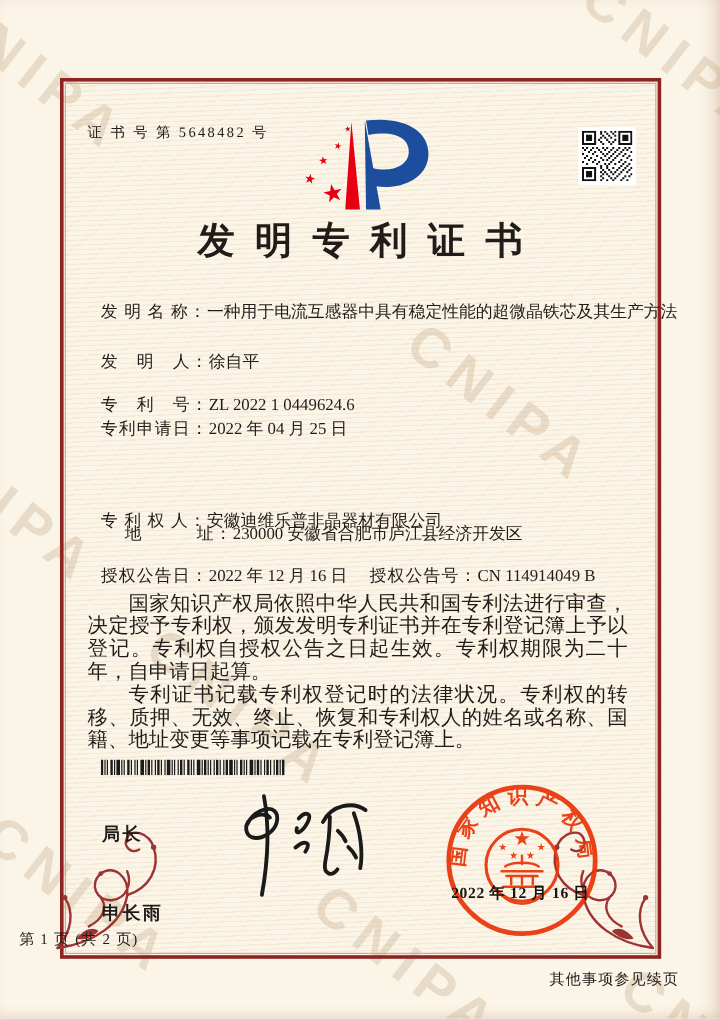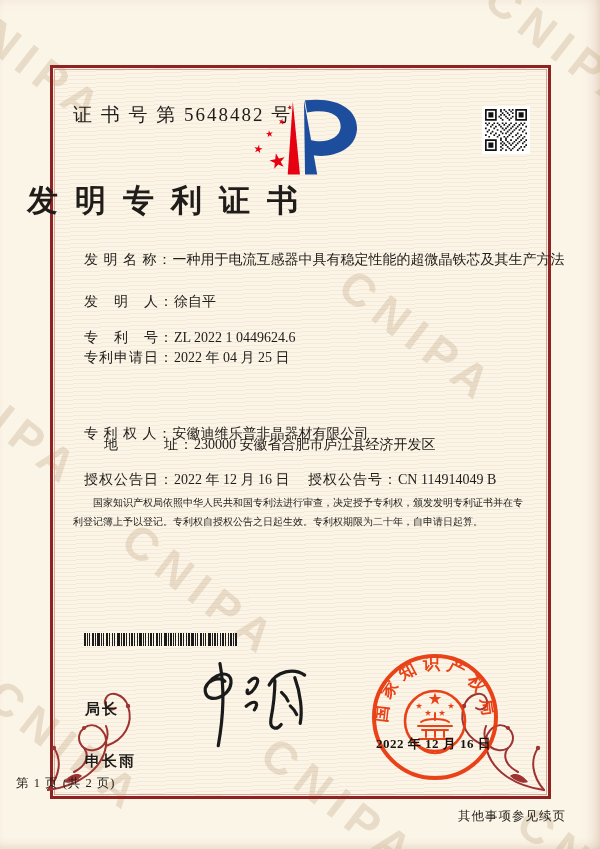--- a/index.html
+++ b/index.html
@@ -23,31 +23,31 @@
   .frame{
     position:absolute;left:50px;top:65px;width:495px;height:728px;
     border:3px solid #8e2321;z-index:2;
     background:
       repeating-linear-gradient(178deg, rgba(219,170,133,.16) 0px, rgba(219,170,133,.16) 1px, rgba(255,255,255,0) 1px, rgba(255,255,255,0) 4px);
   }
   .frame::after{
     content:"";position:absolute;inset:1px;border:1px solid #d9a49a;pointer-events:none;
   }
   .layer{position:absolute;inset:0;z-index:4;}
-  .cert-no{position:absolute;left:73px;top:102px;font-size:19px;letter-spacing:2px;}
+  .cert-no{position:absolute;left:73px;top:102px;font-size:12px;letter-spacing:2px;}
   .logo{position:absolute;left:243px;top:97px;width:122px;height:84px;}
   .qr{position:absolute;left:482px;top:106px;width:48px;height:48px;background:#ffffff;padding:3px;box-sizing:border-box;}
   .qr svg{display:block;width:100%;height:100%;}
   .title{
-    position:absolute;left:0;top:180px;width:600px;
-    font-size:31px;font-weight:bold;letter-spacing:17px;padding-left:27px;box-sizing:border-box;
+    position:absolute;left:0;top:180px;width:600px;text-align:center;
+    font-size:31px;font-weight:bold;letter-spacing:17px;padding-left:17px;box-sizing:border-box;
   }
   .row{position:absolute;left:84px;font-size:14px;font-weight:normal;white-space:nowrap;}
   .row .lab{letter-spacing:1px;}
-  .paras{position:absolute;left:73px;top:493px;width:450px;font-size:10px;line-height:19px;text-align:justify;}
+  .paras{position:absolute;left:73px;top:493px;width:450px;font-size:17px;line-height:19px;text-align:justify;}
   .paras p{margin:0;text-indent:2em;}
   .barcode{position:absolute;left:84px;top:633px;width:154px;height:13px;}
   .dir{position:absolute;left:85px;font-size:15px;font-weight:bold;letter-spacing:2px;}
   .sig{position:absolute;left:178px;top:656px;width:145px;height:92px;transform:rotate(-3deg);}
   .seal{position:absolute;left:369px;top:651px;width:132px;height:132px;mix-blend-mode:multiply;opacity:.95;z-index:5;}
   .seal-date{position:absolute;left:376px;top:735px;font-size:13px;font-weight:bold;letter-spacing:.5px;color:#17140f;z-index:6;white-space:nowrap;}
   .pgno{position:absolute;left:16px;top:775px;width:566px;text-align:left;font-size:12.5px;letter-spacing:1px;}
   .note{position:absolute;left:0;top:808px;width:566px;text-align:right;font-size:12.5px;letter-spacing:1px;}
   .fl{position:absolute;width:112px;height:112px;z-index:3;}
   .fl-left{left:44px;top:682px;}
@@ -149,27 +149,28 @@
     </div>
     <div class="row" style="top:471px;">
       <span class="lab">授权公告日：</span><span class="val">2022 年 12 月 16 日</span>
     </div>
     <div class="row" style="top:471px;left:308px;">
       <span class="lab">授权公告号：</span><span class="val">CN 114914049 B</span>
     </div>
 
     <div class="paras">
       <p>国家知识产权局依照中华人民共和国专利法进行审查，决定授予专利权，颁发发明专利证书并在专利登记簿上予以登记。专利权自授权公告之日起生效。专利权期限为二十年，自申请日起算。</p>
+      <p>专利证书记载专利权登记时的法律状况。专利权的转移、质押、无效、终止、恢复和专利权人的姓名或名称、国籍、地址变更等事项记载在专利登记簿上。</p>
     </div>
 
     <svg class="barcode" viewBox="0 0 154 13" preserveAspectRatio="none">
       <path fill="#1b1b1b" d="M0 0h2v13h-2z M3 0h1v13h-1z M5 0h1v13h-1z M8 0h2v13h-2z M11 0h1v13h-1z M13 0h3v13h-3z M17 0h1v13h-1z M19 0h1v13h-1z M22 0h2v13h-2z M25 0h1v13h-1z M28 0h1v13h-1z M30 0h1v13h-1z M33 0h3v13h-3z M37 0h1v13h-1z M39 0h2v13h-2z M42 0h1v13h-1z M45 0h1v13h-1z M47 0h2v13h-2z M50 0h1v13h-1z M53 0h1v13h-1z M55 0h3v13h-3z M59 0h1v13h-1z M61 0h1v13h-1z M64 0h1v13h-1z M66 0h2v13h-2z M69 0h1v13h-1z M72 0h2v13h-2z M75 0h1v13h-1z M77 0h1v13h-1z M80 0h3v13h-3z M84 0h1v13h-1z M86 0h2v13h-2z M89 0h1v13h-1z M91 0h1v13h-1z M94 0h1v13h-1z M96 0h2v13h-2z M99 0h1v13h-1z M102 0h1v13h-1z M104 0h2v13h-2z M107 0h3v13h-3z M111 0h1v13h-1z M113 0h1v13h-1z M116 0h2v13h-2z M119 0h1v13h-1z M121 0h1v13h-1z M124 0h3v13h-3z M128 0h1v13h-1z M130 0h2v13h-2z M133 0h1v13h-1z M136 0h1v13h-1z M138 0h2v13h-2z M141 0h1v13h-1z M144 0h1v13h-1z M146 0h2v13h-2z M149 0h1v13h-1z M151 0h2v13h-2z"></path>
     </svg>
 
-    <div class="dir" style="top:700px;">局长</div>
+    <div class="dir" style="top:686px;">局长</div>
     <div class="dir" style="top:710px;margin-top:42px;">申长雨</div>
 
     <svg class="sig" viewBox="0 0 145 92">
       <g stroke="#1a1a1a" stroke-width="3.2" fill="none" stroke-linecap="round" stroke-linejoin="round">
         <path d="M28,30 C36,14 56,12 54,26 C52,40 30,46 28,34 C26,22 44,18 48,24"></path>
         <path d="M44,6 C47,28 45,58 38,88"></path>
         <path d="M72,26 C78,20 84,22 79,30 C74,38 68,40 70,34 M68,50 C76,44 82,46 76,54"></path>
         <path d="M92,30 C100,16 118,14 128,22 M98,26 C97,42 94,56 92,64 C90,74 97,76 102,70 M118,24 C123,40 124,58 121,70 M104,38 C107,41 109,44 110,47 M112,52 C115,55 117,58 118,61"></path>
       </g>
     </svg>

